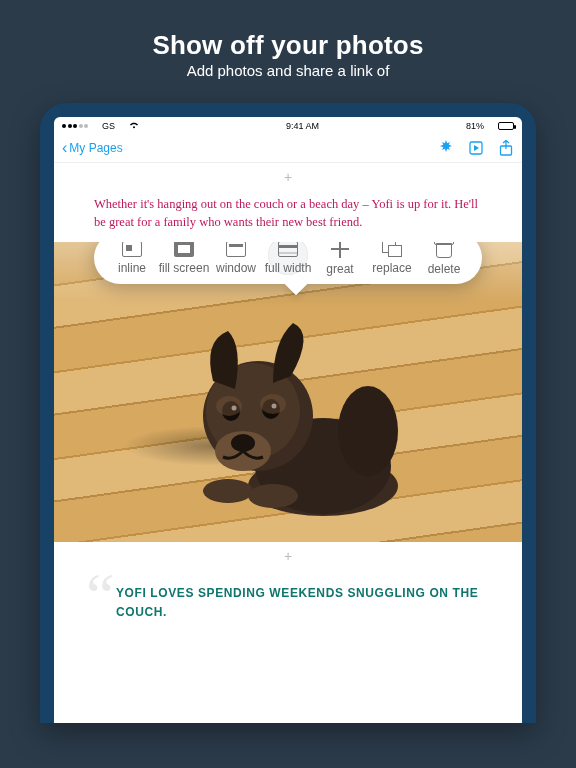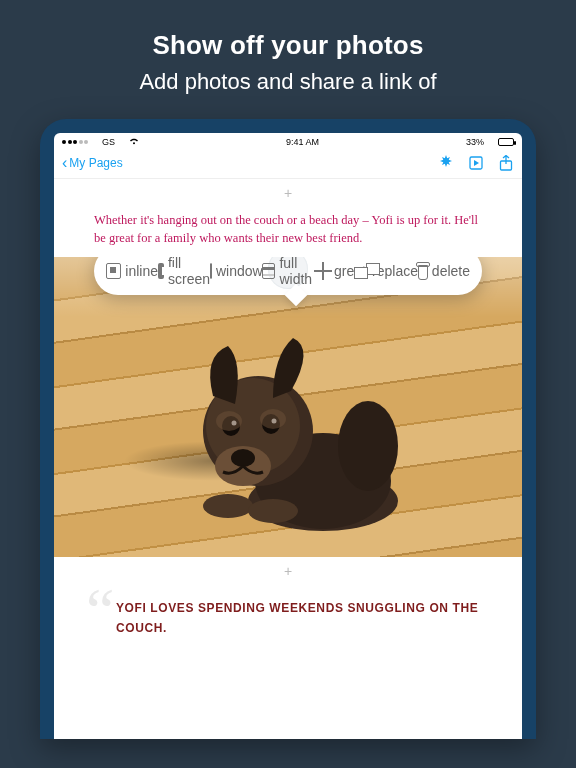--- a/index.html
+++ b/index.html
@@ -6,21 +6,21 @@
   html, body { width: 576px; height: 768px; overflow: hidden; font-family: -apple-system, "Helvetica Neue", Arial, sans-serif; }
   .stage {
     width: 576px; height: 768px;
     background: #2b3b4a;
     display: flex; flex-direction: column; align-items: center;
   }
   .promo {
     color: #fff; text-align: center; padding: 30px 40px 22px;
   }
   .promo h1 { font-size: 26px; font-weight: 700; letter-spacing: .2px; }
-  .promo p  { font-size: 22px; font-weight: 400; margin-top: 6px; line-height: 1.35; }
+  .promo p  { font-size: 15px; font-weight: 400; line-height: 1.35; }
   .tablet {
     width: 496px; height: 620px;
     background: #174266;
     border-radius: 26px 26px 0 0;
     padding: 14px 14px 0 14px;
     box-shadow: 0 10px 30px rgba(0,0,0,.35);
     display:flex;
   }
   .screen {
     flex:1; background:#fff; border-radius: 6px 6px 0 0;
@@ -83,22 +83,22 @@
     padding: 8px 12px;
     z-index:5;
   }
   .toolbar::after {
     content:""; position:absolute; left:52%; bottom:-8px;
     width:16px; height:16px; background:#fff; transform: translateX(-50%) rotate(45deg);
     box-shadow: 3px 3px 6px rgba(0,0,0,.1);
     z-index:-1;
   }
   .tbitem {
-    display:flex; flex-direction:row; align-items:center; gap:4px;
-    width:52px; font-size:14px; color:#666;
+    display:flex; flex-direction:column; align-items:center; gap:4px;
+    width:52px; font-size:12px; color:#666;
   }
   .tbitem.selected { position:relative; }
   .tbitem.selected::before{
     content:""; position:absolute; top:-6px; left:50%; transform:translateX(-50%);
     width:40px; height:40px; border-radius:50%; background:#f2f4f6; z-index:-1;
     box-shadow: inset 0 0 0 1px #e8ecef;
   }
   .tbicon {
     width:20px; height:16px; border:1.5px solid #777; border-radius:2px; position:relative;
   }
@@ -119,21 +119,21 @@
   .ic-delete::after{content:"";position:absolute;left:-2px;right:-2px;top:0;height:3px;border:1.5px solid #777;border-radius:2px;}
   
   .quote {
     position:relative; padding: 14px 40px 30px 62px;
   }
   .quotemark {
     position:absolute; left:32px; top:-6px; font-size:64px; color:#e9e9e9;
     font-family: Georgia, serif; line-height:1;
   }
   .quote p{
-    font-size:12px; font-weight:700; letter-spacing:.6px; color:#7f1d1d;
+    font-size:12px; font-weight:700; letter-spacing:.6px; color:#0f766e;
     line-height:1.65;
     font-family: "Helvetica Neue", Arial, sans-serif;
   }
 </style>
 </head>
 <body>
 
 <div class="stage">
 
   <div class="promo">
@@ -157,21 +157,21 @@
           </span>
           <span>GS</span>
           <span>
             <svg width="10" height="8" viewBox="0 0 10 8">
                 <path d="M5 7.2a1 1 0 100-2 1 1 0 000 2zM1 3.5C2.1 2.4 3.5 1.8 5 1.8s2.9.6 4 1.7l-1 1C7.2 3.7 6.1 3.2 5 3.2S2.8 3.7 2 4.5l-1-1z" fill="#000"></path>
               </svg>
           </span>
         </div>
         <div>9:41 AM</div>
         <div class="right">
-          <span>33%</span>
+          <span>81%</span>
           <span class="battery"><span class="fill"></span></span>
         </div>
       </div>
 
       <div class="navbar">
         <div class="back">
           <span class="back-chevron">‹</span>
           <span>My Pages</span>
         </div>
         <div class="navright">

